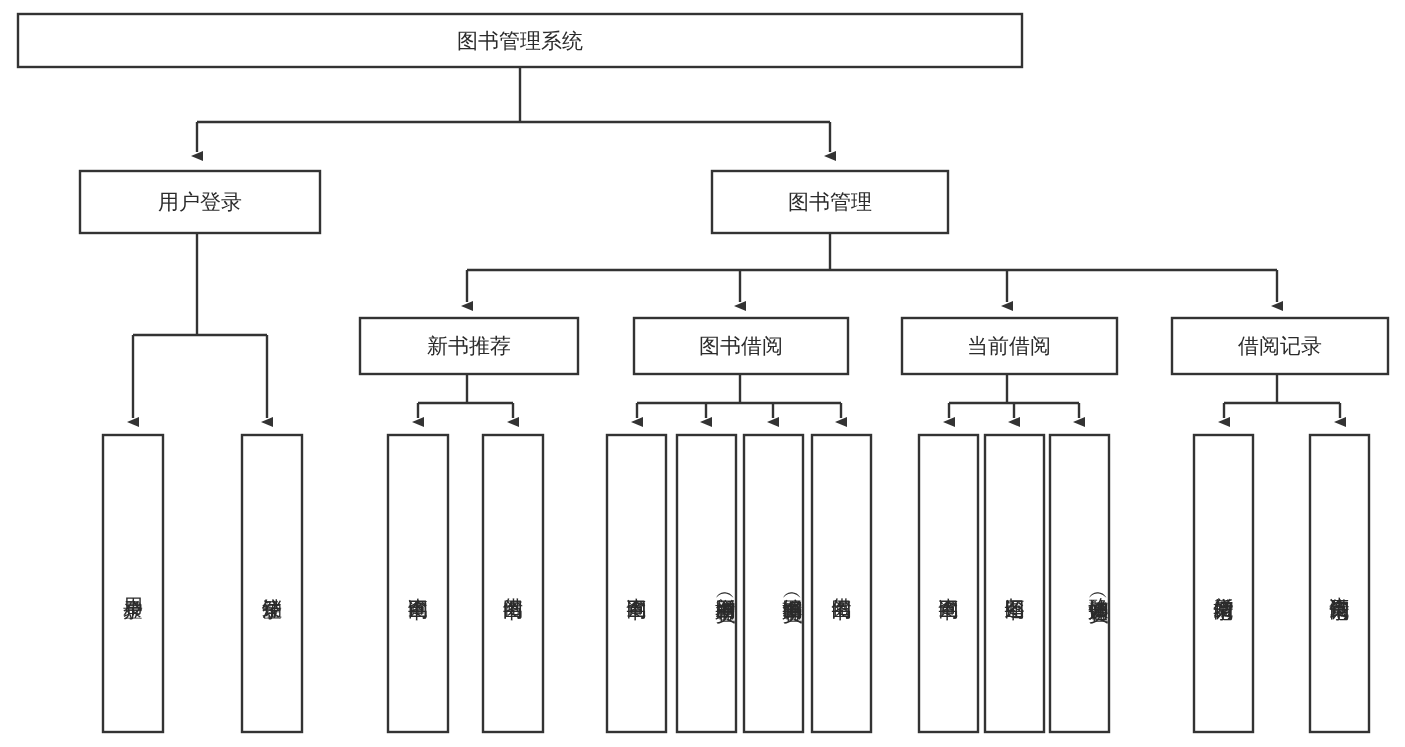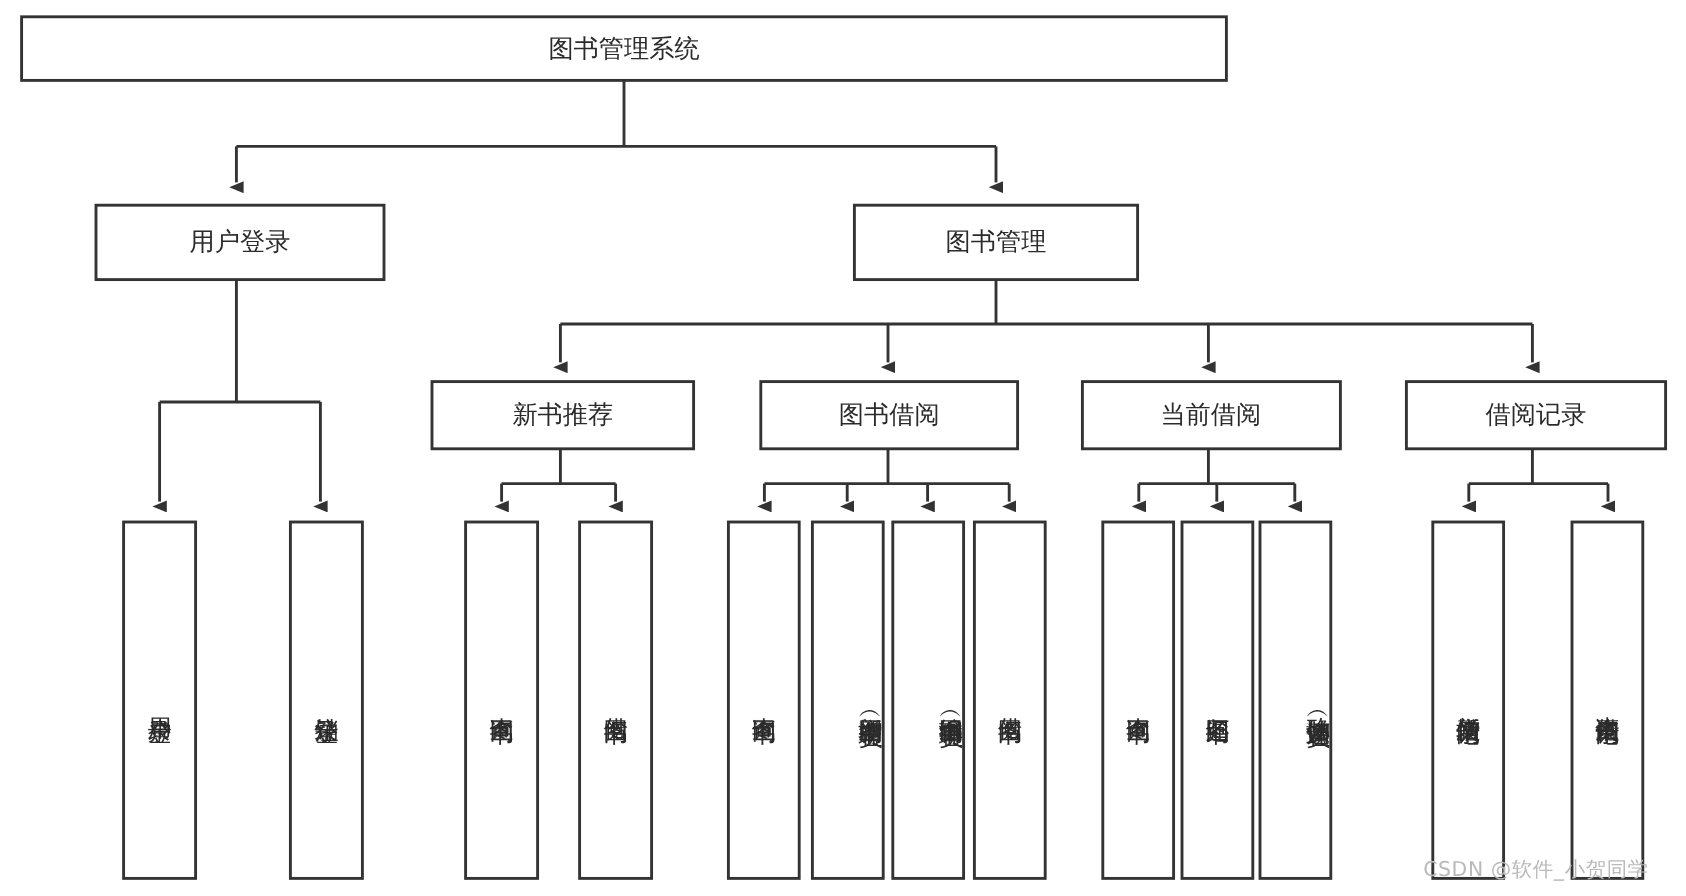--- a/index.html
+++ b/index.html
@@ -203,15 +203,14 @@
   <div class="vtext" style="left:744px; top:441px; width:59px; height:291px;">编辑图书（管理员）</div>
   <div class="vtext center" style="left:812px; top:435px; width:59px; height:297px;">借阅图书</div>
 
   <div class="vtext center" style="left:919px; top:435px; width:59px; height:297px;">查询图书</div>
   <div class="vtext center" style="left:985px; top:435px; width:59px; height:297px;">归还图书</div>
   <div class="vtext" style="left:1050px; top:441px; width:59px; height:291px;">确认归还（管理员）</div>
 
   <div class="vtext center" style="left:1194px; top:435px; width:59px; height:297px;">新增借阅记录</div>
   <div class="vtext center" style="left:1310px; top:435px; width:59px; height:297px;">查询借阅记录</div>
 
-  <div class="watermark">CSDN @软件_小贺同学</div>
 
 </div>
 
 </body></html>

